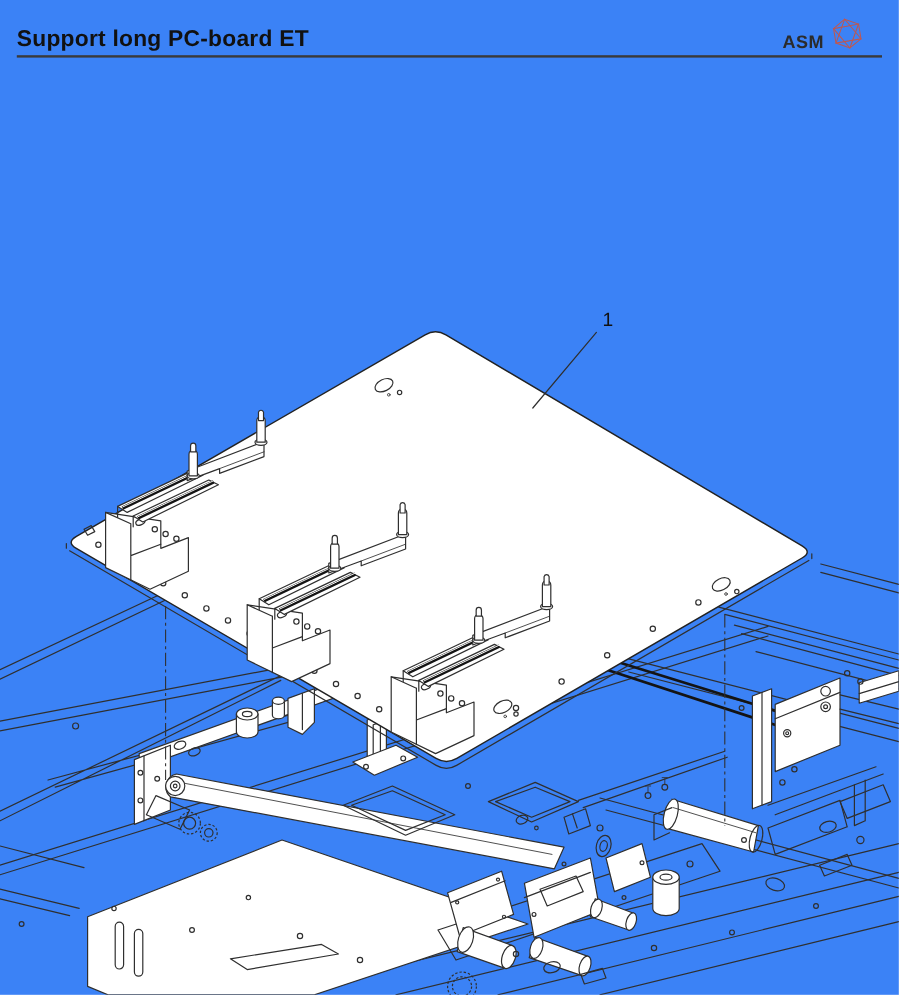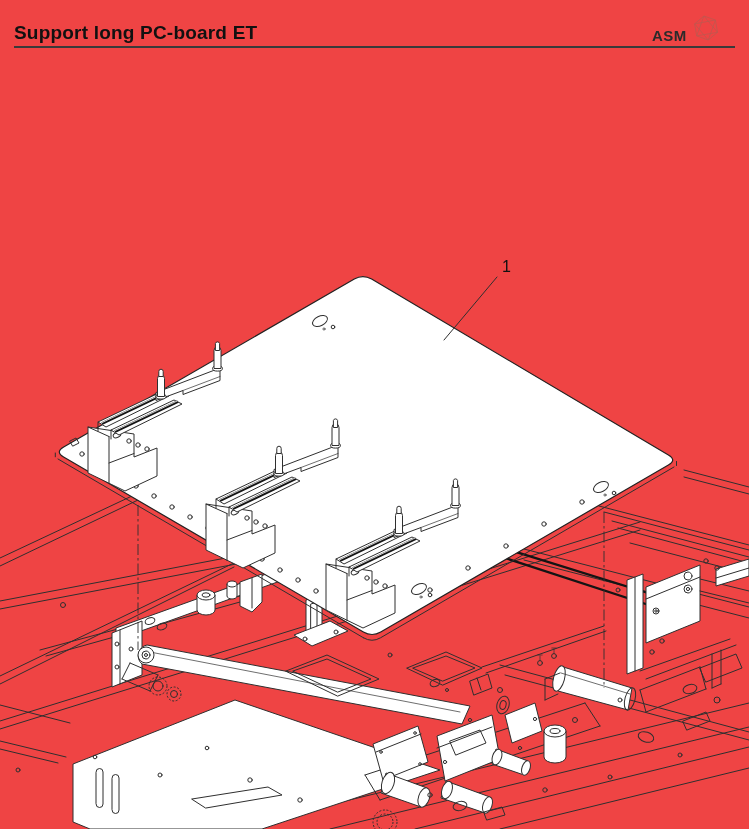--- a/index.html
+++ b/index.html
@@ -1,21 +1,21 @@
 <!DOCTYPE html>
 <html style="--line: #2f2f2f; --dark: #141414; --logo-red: #c0574e; --text: #111111; --rule: #3a3a3a;"><head>
 <meta charset="utf-8">
 <style>
   :root{
     --line:#2f2f2f; --dark:#141414; --logo-red:#c0574e; --text:#111111; --rule:#3a3a3a;
   }
   html,body{margin:0;padding:0;background:#fff;}
   body{width:749px;height:829px;overflow:hidden;position:relative;
        font-family:"Liberation Sans",sans-serif;color:var(--text);}
-  .page{position:absolute;inset:0;background:#ef4444;}
+  .page{position:absolute;inset:0;background:#3b82f6;}
   .header{position:absolute;top:0;left:0;right:0;z-index:2;}
   .title{position:absolute;top:22px;left:14px;font-size:19px;font-weight:bold;
          letter-spacing:.2px;color:var(--text);white-space:nowrap;}
   .rule{position:absolute;top:46px;left:14px;width:721px;height:2px;background:var(--rule);}
   .brand{position:absolute;top:6px;left:652px;display:flex;align-items:center;gap:5px;}
   .brand-text{font-size:15px;font-weight:600;color:#2b2b2b;letter-spacing:.5px;line-height:28px;margin-top:16px;}
   .fig{position:absolute;top:0;left:0;z-index:1;}
   .ln{fill:none;stroke:var(--line);stroke-width:1;stroke-linecap:round;stroke-linejoin:round;}
   .lt{fill:none;stroke:var(--line);stroke-width:.7;stroke-linecap:round;}
   .wh{fill:#ffffff;stroke:var(--line);stroke-width:1;stroke-linejoin:round;}

